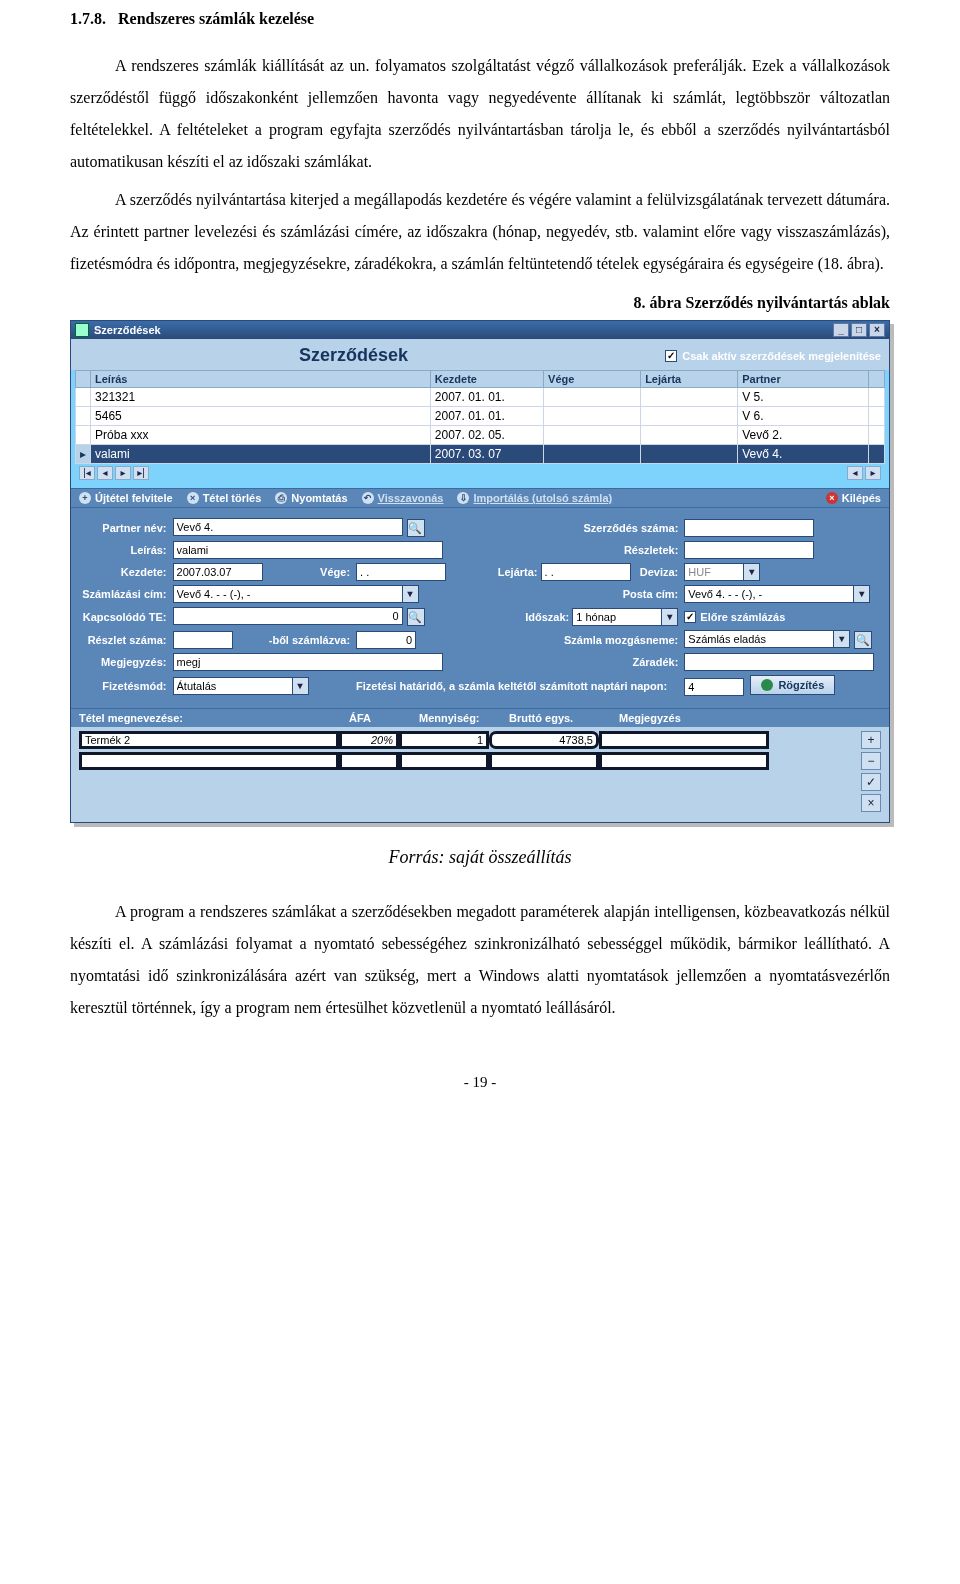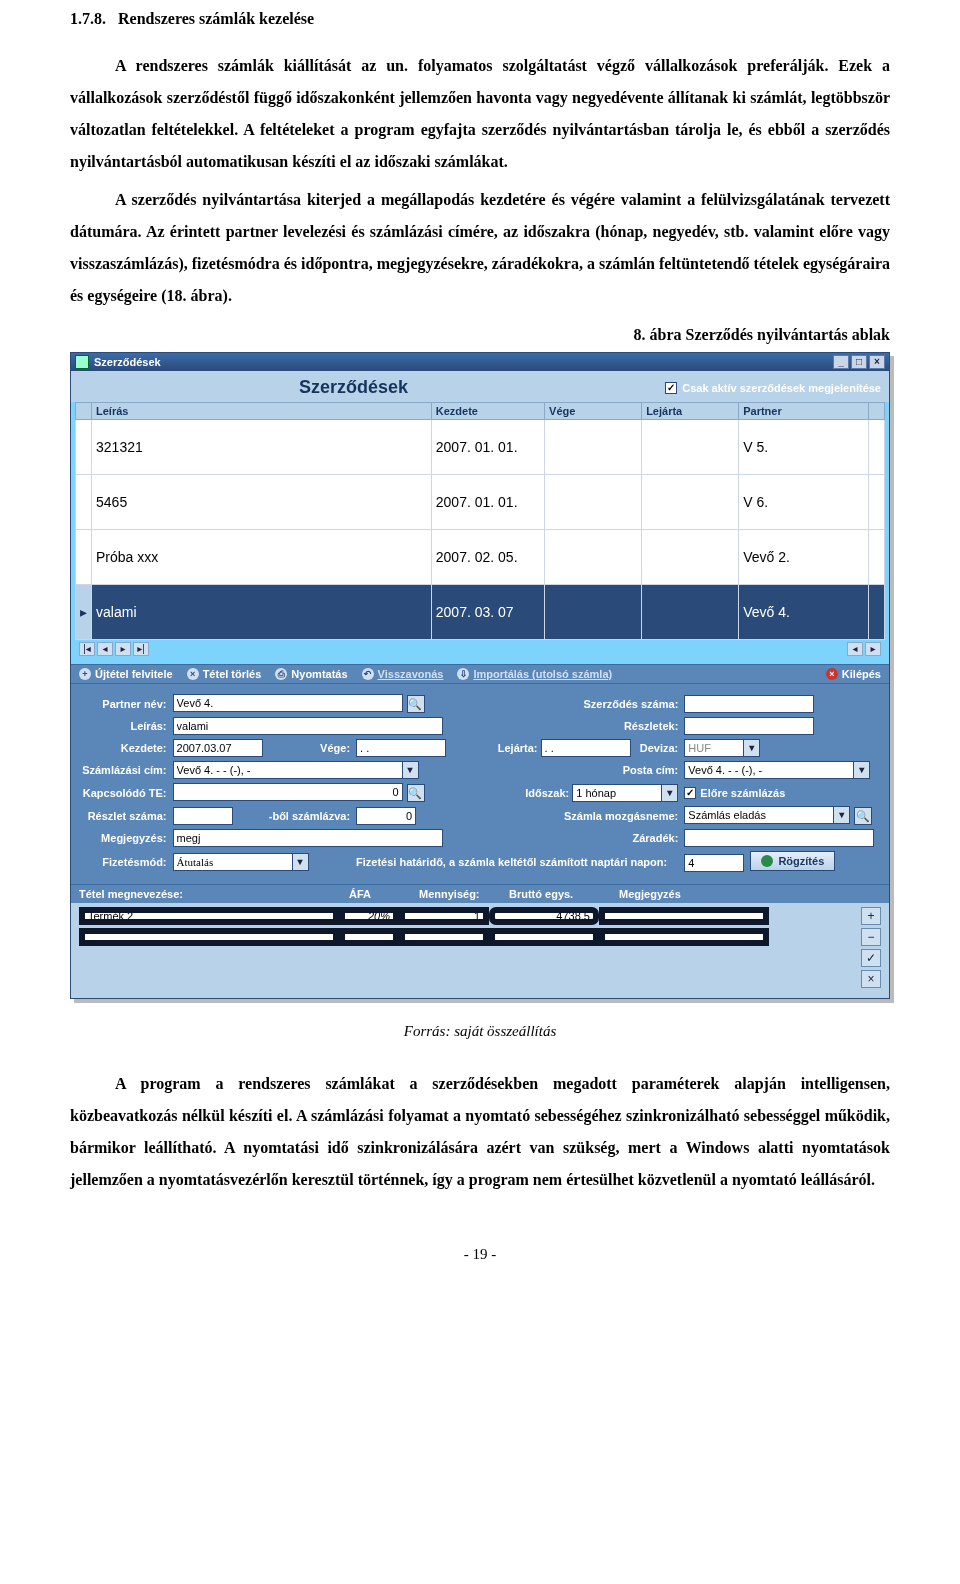--- a/index.html
+++ b/index.html
@@ -5,24 +5,24 @@
   * { box-sizing: border-box; margin: 0; padding: 0; }
   body {
     width: 960px;
     background: #fff;
     font-family: "Times New Roman", serif;
     color: #000;
     font-size: 16px;
     padding: 10px 70px 40px 70px;
   }
   .heading { font-weight: bold; margin-bottom: 22px; font-size: 16px; }
-  .para { text-align: justify; line-height: 2.0; margin-bottom: 6px; font-weight: bold; }
+  .para { text-align: justify; line-height: 2.0; margin-bottom: 6px; }
   .indent { text-indent: 45px; }
   .caption { text-align: right; font-weight: bold; margin: 14px 0 8px 0; font-size: 16px; }
-  .source { text-align: center; font-style: italic; margin: 24px 0 28px 0; font-size: 15px; }
+  .source { text-align: center; font-style: italic; margin: 24px 0 28px 0; font-size: 18px; }
   .page-num { text-align: center; margin-top: 50px; font-size: 15px; }
 
   
   .win {
     margin: 0 auto;
     width: 820px;
     font-family: Tahoma, Verdana, Arial, sans-serif;
     font-size: 11px;
     color: #000;
     border: 1px solid #2a4a7a;
@@ -55,23 +55,23 @@
     background:#b8d2ea;
     border:1px solid #8aa8c8;
     text-align:left;
     padding:2px 4px;
     font-weight:bold;
     color:#16345c;
     font-size:11px;
   }
   .grid td {
     border:1px solid #ccd6e4;
-    padding:19px 4px;
+    padding:2px 4px;
     background:#fff;
-    font-size:14px;
+    font-size:12px;
   }
   .grid tr.sel td { background:#2a4a7a; color:#fff; }
   .rownav { display:flex; gap:2px; padding:2px 4px 4px 4px; }
   .rownav .nb { width:16px; height:14px; background:#cfe0f1; border:1px solid #8aa8c8; text-align:center; font-size:10px; line-height:12px; color:#224; }
 
   .toolbar {
     display:flex;
     gap:14px;
     align-items:center;
     background:#5a86b8;
@@ -112,21 +112,21 @@
   }
   .btn .sym { width:12px; height:12px; border-radius:6px; background:#2a8a4a; }
 
   .items-head {
     display:flex; gap:0; background:#5a86b8; color:#fff; font-weight:bold;
     padding:3px 8px; border-top:1px solid #3a6aa0;
   }
   .items-head div { padding-right:20px; }
   .items-body { background:#b8d2ea; padding:4px 8px 10px 8px; display:flex; gap:8px; align-items:flex-start; }
   .items-body .row { display:flex; gap:0; background:#b8d2ea; }
-  .items-body input { font-family:inherit; font-size:11px; background:#fff; border:6px solid #0f172a; height:18px; padding:1px 3px; }
+  .items-body input { font-family:inherit; font-size:11px; background:#fff; border:3px solid #0f172a; height:18px; padding:1px 3px; }
   .sidebtns { display:flex; flex-direction:column; gap:3px; margin-left:auto; }
   .sidebtns .sb { width:20px; height:18px; background:#cfe0f1; border:1px solid #6a8ab0; text-align:center; font-size:12px; line-height:16px; color:#224; }
 </style>
 </head>
 <body>
 
 <p class="heading">
   <span>1.7.8.</span>&nbsp;&nbsp;
   <span>Rendszeres számlák kezelése</span>
 </p>
@@ -307,21 +307,21 @@
       </tr>
       <tr>
         <td class="lbl">Megjegyzés:</td>
         <td colspan="3"><input class="txt" style="width: 270px;" value="megj"></td>
         <td class="lbl">Záradék:</td>
         <td><input class="txt" style="width: 190px;"></td>
       </tr>
       <tr>
         <td class="lbl">Fizetésmód:</td>
         <td colspan="2"><span class="combo">
-                <input class="txt" style="width: 120px; font-family: Liberation Serif, serif;" value="Átutalás">
+                <input class="txt" style="width: 120px;" value="Átutalás">
                 <span class="dd">▾</span>
               </span></td>
         <td colspan="2" class="lbl" style="text-align:left">Fizetési határidő, a számla keltétől számított naptári napon:</td>
         <td><input class="txt sm" value="4" style="">&nbsp;&nbsp;<span class="btn">
                 <span class="sym"></span>
                 <span>Rögzítés</span>
               </span></td>
       </tr>
     </tbody>
       </table>

